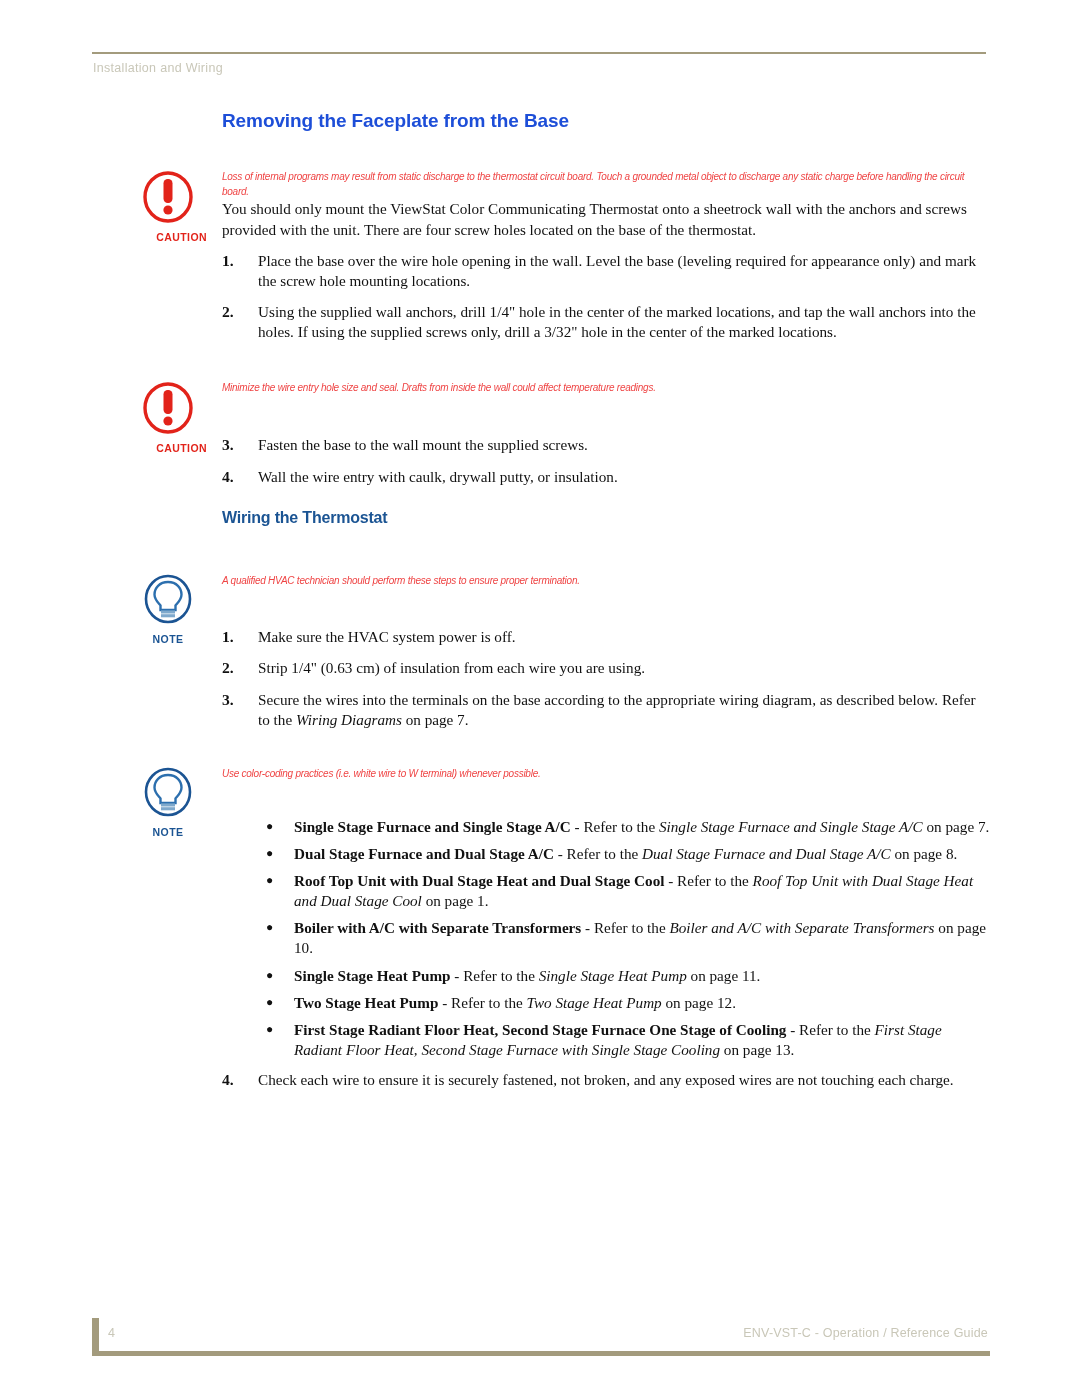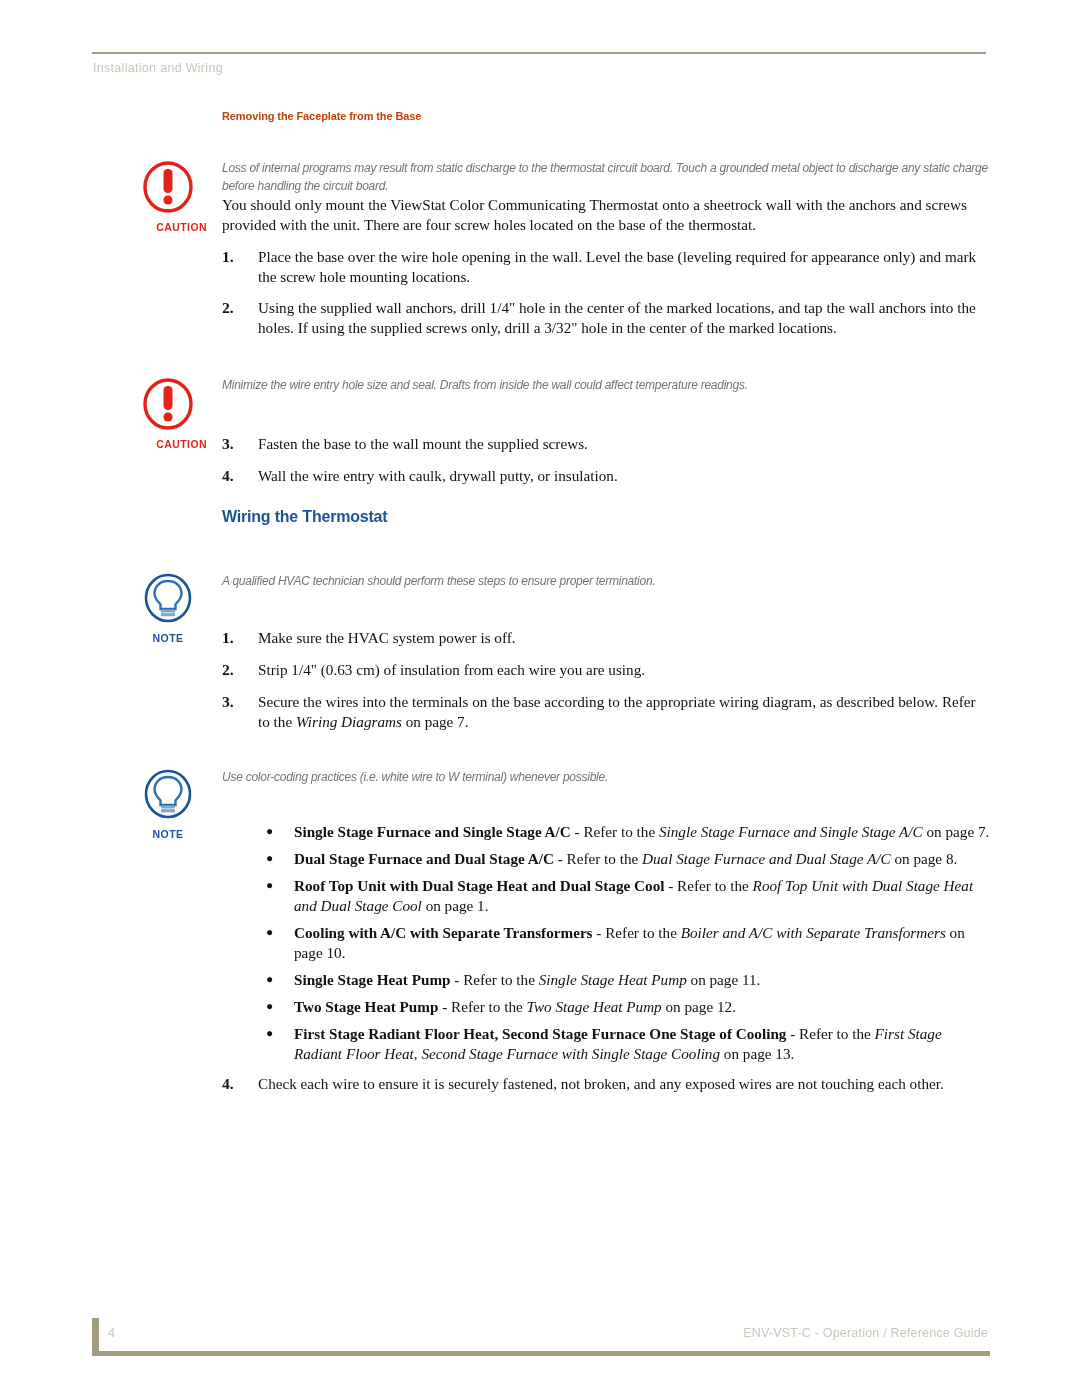--- a/index.html
+++ b/index.html
@@ -38,23 +38,23 @@
   
   .content {
     position: absolute;
     left: 222px;
     top: 110px;
     width: 768px;
   }
 
   h2.sub-head {
     font-family: "Liberation Sans", sans-serif;
-    font-size: 11px;
+    font-size: 19px;
     font-weight: bold;
-    color: #c2410c;
+    color: #1d4ed8;
     margin: 0 0 9px 0;
     letter-spacing: -0.1px;
   }
   h1.main-head {
     font-family: "Liberation Sans", sans-serif;
     font-size: 16px;
     font-weight: bold;
     color: #1b5493;
     margin: 0;
     letter-spacing: -0.2px;
@@ -111,23 +111,23 @@
   .admon .icon-col {
     position: absolute;
     left: -93px;
     top: 0;
     width: 78px;
     text-align: center;
   }
   .admon .admon-text {
     font-family: "Liberation Sans", sans-serif;
     font-style: italic;
-    font-size: 12px;
+    font-size: 10px;
     line-height: 1.47;
-    color: #737373;
+    color: #ef4444;
     letter-spacing: -0.25px;
   }
   .icon-label {
     font-family: "Liberation Sans", sans-serif;
     font-weight: bold;
     font-size: 10.5px;
     letter-spacing: .4px;
     margin-top: 1px;
   }
   .icon-label.caution { color: #e2231a; text-align: right; }
@@ -284,21 +284,21 @@
         <div class="bul-body"><b>Dual Stage Furnace and Dual Stage A/C</b><span> - Refer to the </span><i>Dual Stage Furnace and Dual Stage A/C</i><span>  on page 8.</span></div>
       </div>
 
       <div class="bul-row">
         <div class="bul">●</div>
         <div class="bul-body"><b>Roof Top Unit with Dual Stage Heat and Dual Stage Cool</b><span> - Refer to the </span><i>Roof Top Unit with Dual Stage Heat and Dual Stage Cool</i><span>  on page 1.</span></div>
       </div>
 
       <div class="bul-row">
         <div class="bul">●</div>
-        <div class="bul-body"><b>Cooling with A/C with Separate Transformers</b><span> - Refer to the </span><i>Boiler and A/C with Separate Transformers</i><span>  on page 10.</span></div>
+        <div class="bul-body"><b>Boiler with A/C with Separate Transformers</b><span> - Refer to the </span><i>Boiler and A/C with Separate Transformers</i><span>  on page 10.</span></div>
       </div>
 
       <div class="bul-row">
         <div class="bul">●</div>
         <div class="bul-body"><b>Single Stage Heat Pump</b><span> - Refer to the </span><i>Single Stage Heat Pump</i><span>  on page 11.</span></div>
       </div>
 
       <div class="bul-row">
         <div class="bul">●</div>
         <div class="bul-body"><b>Two Stage Heat Pump</b><span> - Refer to the </span><i>Two Stage Heat Pump</i><span>  on page 12.</span></div>
@@ -306,21 +306,21 @@
 
       <div class="bul-row">
         <div class="bul">●</div>
         <div class="bul-body"><b>First Stage Radiant Floor Heat, Second Stage Furnace One Stage of Cooling</b><span> - Refer to the </span><i>First Stage Radiant Floor Heat, Second Stage Furnace with Single Stage Cooling</i><span>  on page 13.</span></div>
       </div>
 
     </div>
 
     <div class="num-row" style="margin-top:10px;">
       <div class="num">4.</div>
-      <div class="num-body">Check each wire to ensure it is securely fastened, not broken, and any exposed wires are not touching each other.</div>
+      <div class="num-body">Check each wire to ensure it is securely fastened, not broken, and any exposed wires are not touching each charge.</div>
     </div>
 
   </div>
 
   <div class="footer">
     <div class="footer-vbar"></div>
     <div class="footer-hbar"></div>
     <div class="footer-page">4</div>
     <div class="footer-guide">ENV-VST-C - Operation / Reference Guide</div>
   </div>

